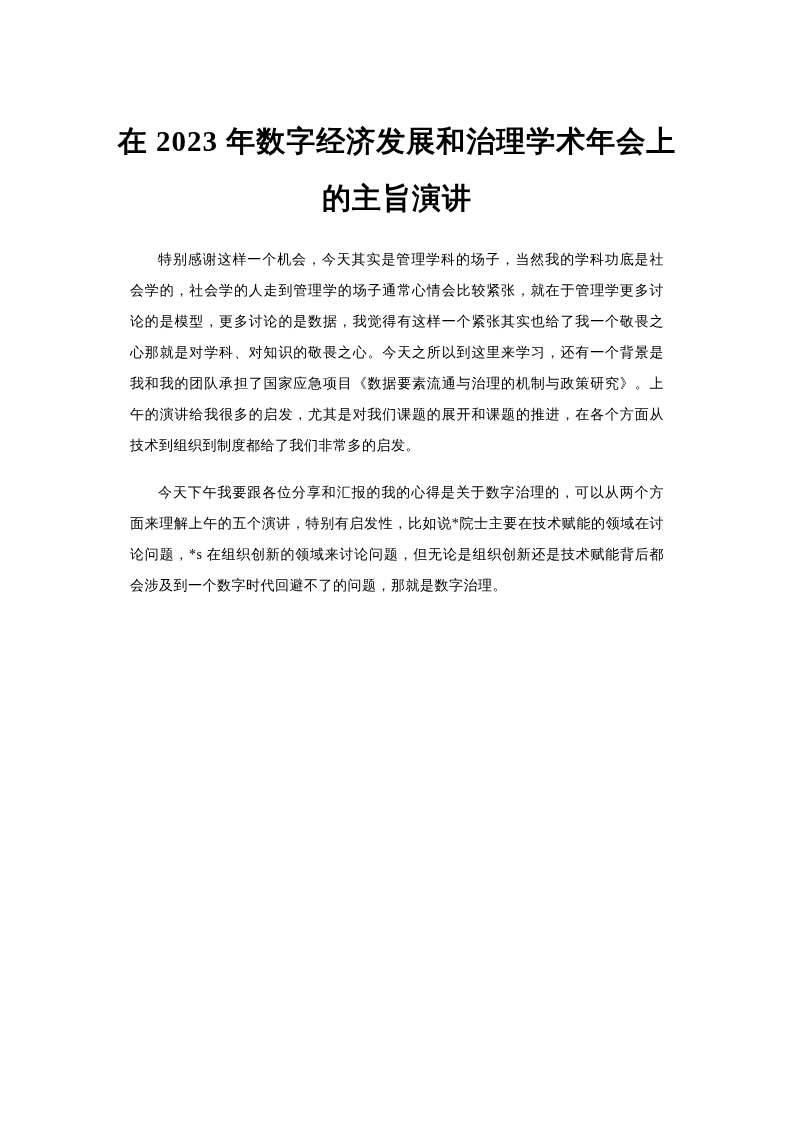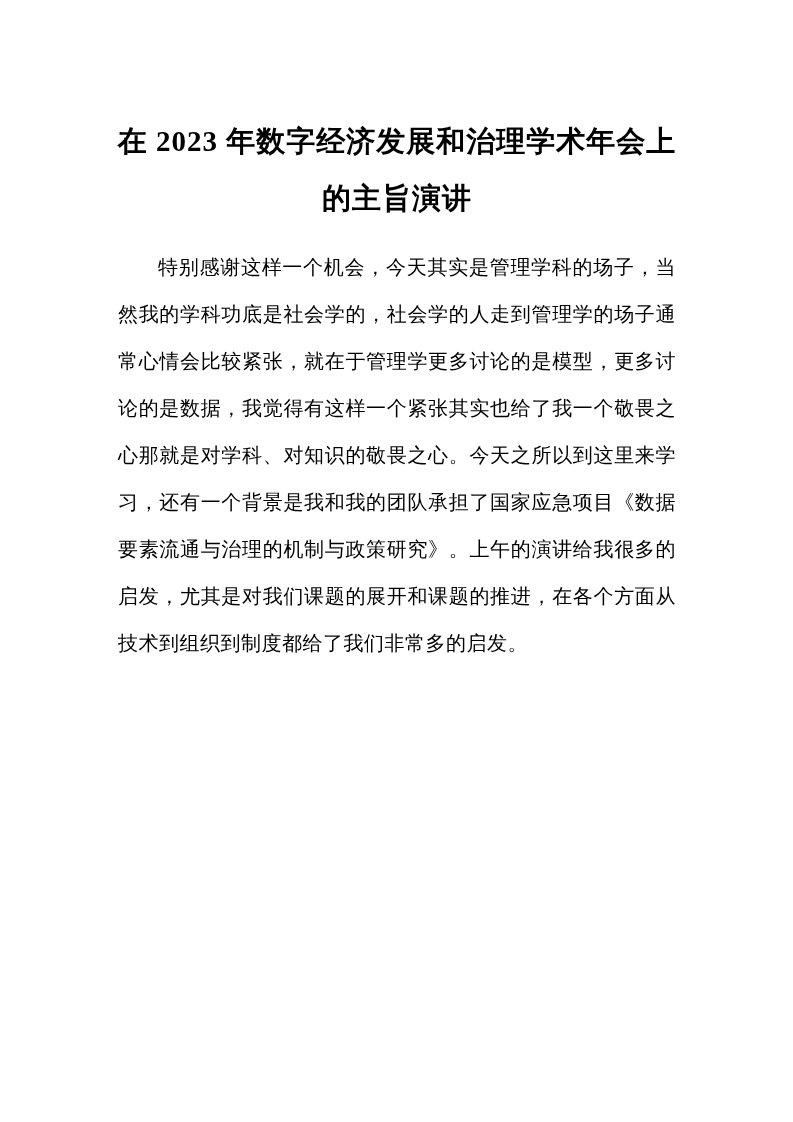--- a/index.html
+++ b/index.html
@@ -21,27 +21,28 @@
   }
   .doc-title {
     margin: 0 0 17px 0;
     font-size: 29px;
     font-weight: bold;
     line-height: 57px;
     text-align: center;
     letter-spacing: 1px;
   }
   .doc-paragraph {
-    margin: 4px;
-    font-size: 20px;
-    line-height: 47px;
+    margin: 16px;
+    font-size: 14px;
+    line-height: 31px;
     text-align: justify;
     text-indent: 2em;
     letter-spacing: 0.5px;
   }
 </style>
 </head>
 <body>
 
 <div class="page">
   <h1 class="doc-title">在 2023 年数字经济发展和治理学术年会上的主旨演讲</h1>
   <p class="doc-paragraph">特别感谢这样一个机会，今天其实是管理学科的场子，当然我的学科功底是社会学的，社会学的人走到管理学的场子通常心情会比较紧张，就在于管理学更多讨论的是模型，更多讨论的是数据，我觉得有这样一个紧张其实也给了我一个敬畏之心那就是对学科、对知识的敬畏之心。今天之所以到这里来学习，还有一个背景是我和我的团队承担了国家应急项目《数据要素流通与治理的机制与政策研究》。上午的演讲给我很多的启发，尤其是对我们课题的展开和课题的推进，在各个方面从技术到组织到制度都给了我们非常多的启发。</p>
+  <p class="doc-paragraph">今天下午我要跟各位分享和汇报的我的心得是关于数字治理的，可以从两个方面来理解上午的五个演讲，特别有启发性，比如说*院士主要在技术赋能的领域在讨论问题，*s 在组织创新的领域来讨论问题，但无论是组织创新还是技术赋能背后都会涉及到一个数字时代回避不了的问题，那就是数字治理。</p>
 </div>
 
 </body></html>

